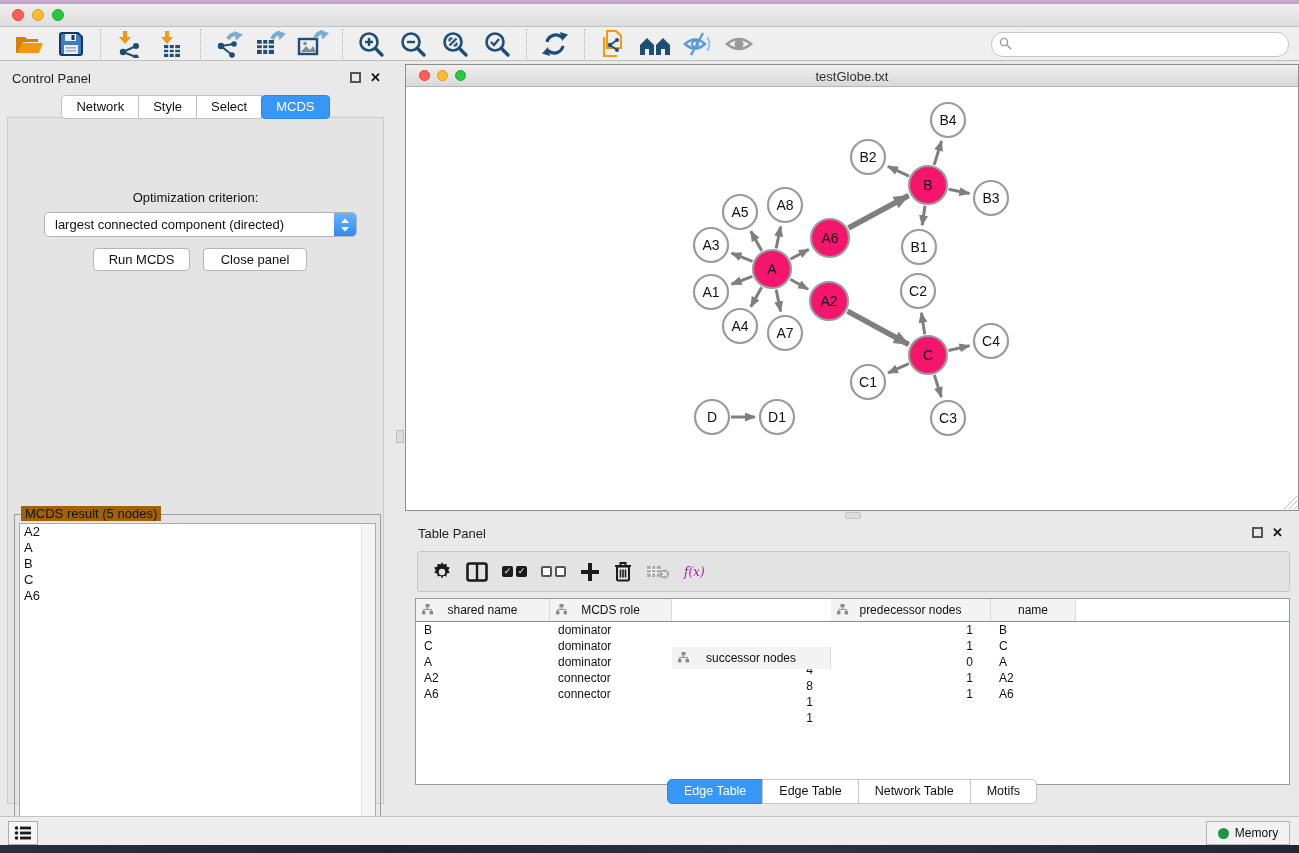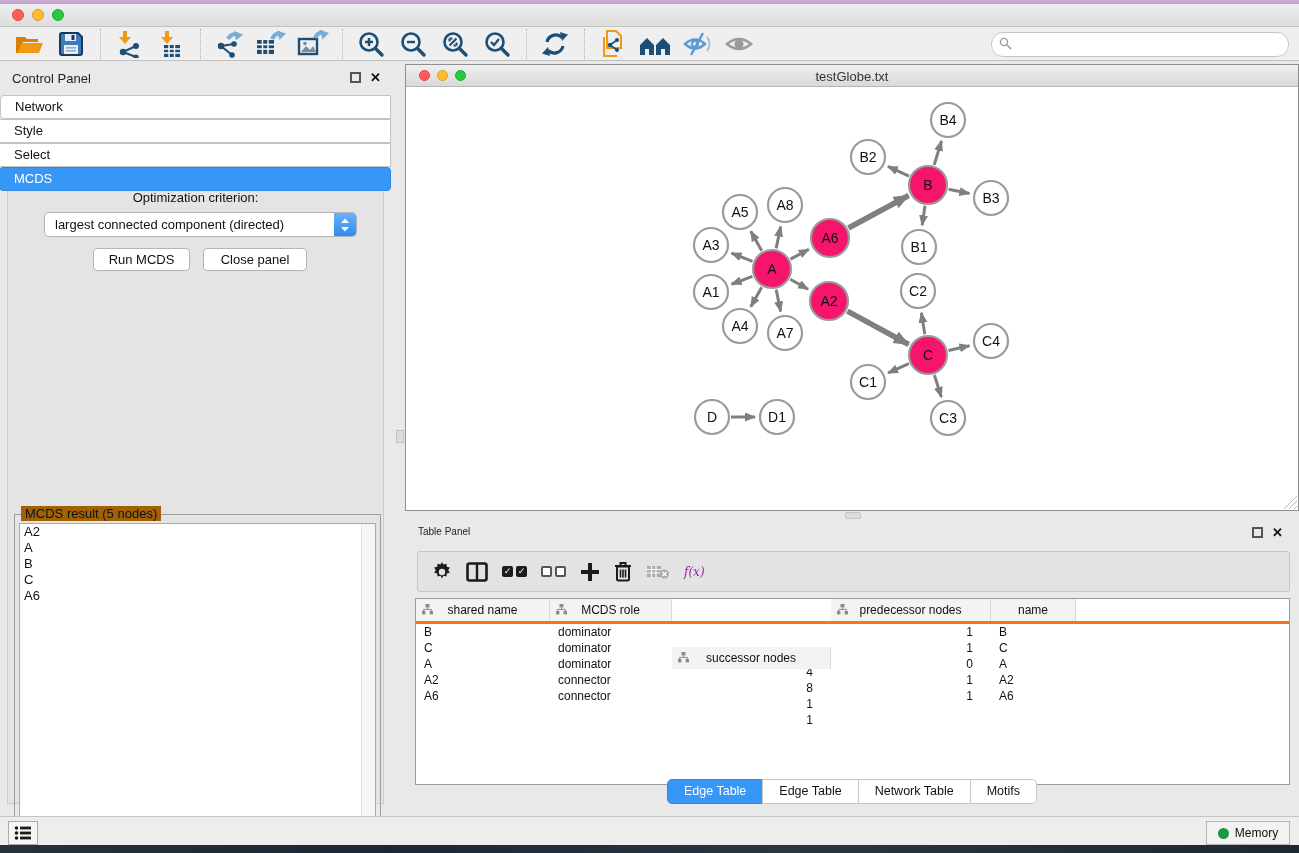--- a/index.html
+++ b/index.html
@@ -32,21 +32,21 @@
     outline:none;font-size:13px;background:transparent;font-family:"Liberation Sans",sans-serif;}
 
   
   .control-panel{position:absolute;left:0;top:61px;width:391px;height:755px;}
   .cp-header{position:absolute;left:12px;top:10px;font-size:13px;color:#222;}
   .panel-btns{position:absolute;top:11px;display:flex;gap:9px;align-items:center;}
   .control-panel .panel-btns{right:10px;}
   .float-box{width:11px;height:11px;border:2px solid #555;box-sizing:border-box;background:transparent;}
   .close-x{font-size:13px;font-weight:bold;color:#111;line-height:11px;}
 
-  .ctabs{position:absolute;left:0;top:34px;width:100%;display:flex;justify-content:center;z-index:3;flex-direction:column;}
+  .ctabs{position:absolute;left:0;top:34px;width:100%;display:flex;justify-content:center;z-index:3;}
   .ctab{font-size:13px;color:#111;background:#ffffff;border:1px solid #c3c3c3;
     padding:3px 14px 4px 14px;margin-left:-1px;}
   .ctab:first-child{border-radius:4px 0 0 4px;margin-left:0;}
   .ctab:last-child{border-radius:0 4px 4px 0;}
   .ctab.active{background:#3797f6;border-color:#2f87e4;color:#ffffff;border-radius:4px;}
 
   .cp-body{position:absolute;left:7px;top:56px;width:377px;height:687px;
     background:#e4e4e4;border:1px solid #cccccc;box-sizing:border-box;}
   .opt-label{position:absolute;left:0;width:100%;top:72px;text-align:center;font-size:13px;color:#111;}
   .combo{position:absolute;left:36px;top:94px;width:313px;height:25px;background:#ffffff;
@@ -80,36 +80,36 @@
   .resize-grip{position:absolute;right:1px;bottom:1px;width:14px;height:14px;
     background:
      linear-gradient(135deg,transparent 50%,#bbb 50%,#bbb 56%,transparent 56%,transparent 68%,#bbb 68%,#bbb 74%,transparent 74%,transparent 86%,#bbb 86%,#bbb 92%,transparent 92%);}
   .v-split-handle{position:absolute;left:396px;top:430px;width:8px;height:13px;
     background:#dcdcdc;border:1px solid #c0c0c0;box-sizing:border-box;}
   .h-split-handle{position:absolute;left:845px;top:512px;width:16px;height:7px;
     background:#dcdcdc;border:1px solid #c4c4c4;box-sizing:border-box;border-radius:2px;}
 
   
   .table-panel{position:absolute;left:405px;top:520px;width:894px;height:296px;}
-  .tp-header{position:absolute;left:13px;top:6px;font-size:10px;color:#222;}
+  .tp-header{position:absolute;left:13px;top:6px;font-size:13px;color:#222;}
   .table-panel .panel-btns{right:16px;top:7px;}
   .tp-toolbar{position:absolute;left:12px;top:31px;width:873px;height:41px;background:#e3e3e3;
     border:1px solid #c6c6c6;border-radius:3px;box-sizing:border-box;
     display:flex;align-items:center;padding-left:14px;}
   .tp-icon{margin-right:14px;display:flex;align-items:center;justify-content:center;flex:none;}
   .chk-pair{display:flex;gap:3px;}
   .chk{width:11px;height:11px;border-radius:2px;box-sizing:border-box;
     display:flex;align-items:center;justify-content:center;font-size:9px;line-height:9px;}
   .chk.on{background:#1b1b1b;color:#fff;}
   .chk.off{border:2px solid #555;background:#fff;color:transparent;}
   .fx-label{font-family:"DejaVu Serif",serif;font-style:italic;font-size:12px;color:#a21caf;}
 
   .data-table{position:absolute;left:10px;top:78px;width:875px;height:187px;background:#ffffff;
     border:1px solid #9a9a9a;box-sizing:border-box;overflow:hidden;}
-  .thead{display:flex;height:22px;border-bottom:3px solid #f97316;text-align:right;}
+  .thead{display:flex;height:22px;border-bottom:1px solid #f97316;text-align:right;}
   .th{background:#f3f3f3;border-right:1px solid #d9d9d9;box-sizing:border-box;height:22px;
     font-size:12px;color:#111;display:flex;align-items:center;justify-content:center;gap:5px;}
   .th .tree-ico{position:absolute;left:6px;top:5px;}
   .th{position:relative;}
   .trow{display:flex;height:16px;align-items:center;}
   .td{font-size:12px;color:#111;box-sizing:border-box;padding:0 8px;white-space:nowrap;}
   .td.num{text-align:right;}
   .col0{width:134px;} .col1{width:122px;} .col2{width:159px;margin-top:48px;} .col3{width:160px;} .col4{width:85px;}
 
   .ttabs{position:absolute;left:0;bottom:12px;width:100%;display:flex;justify-content:center;}

